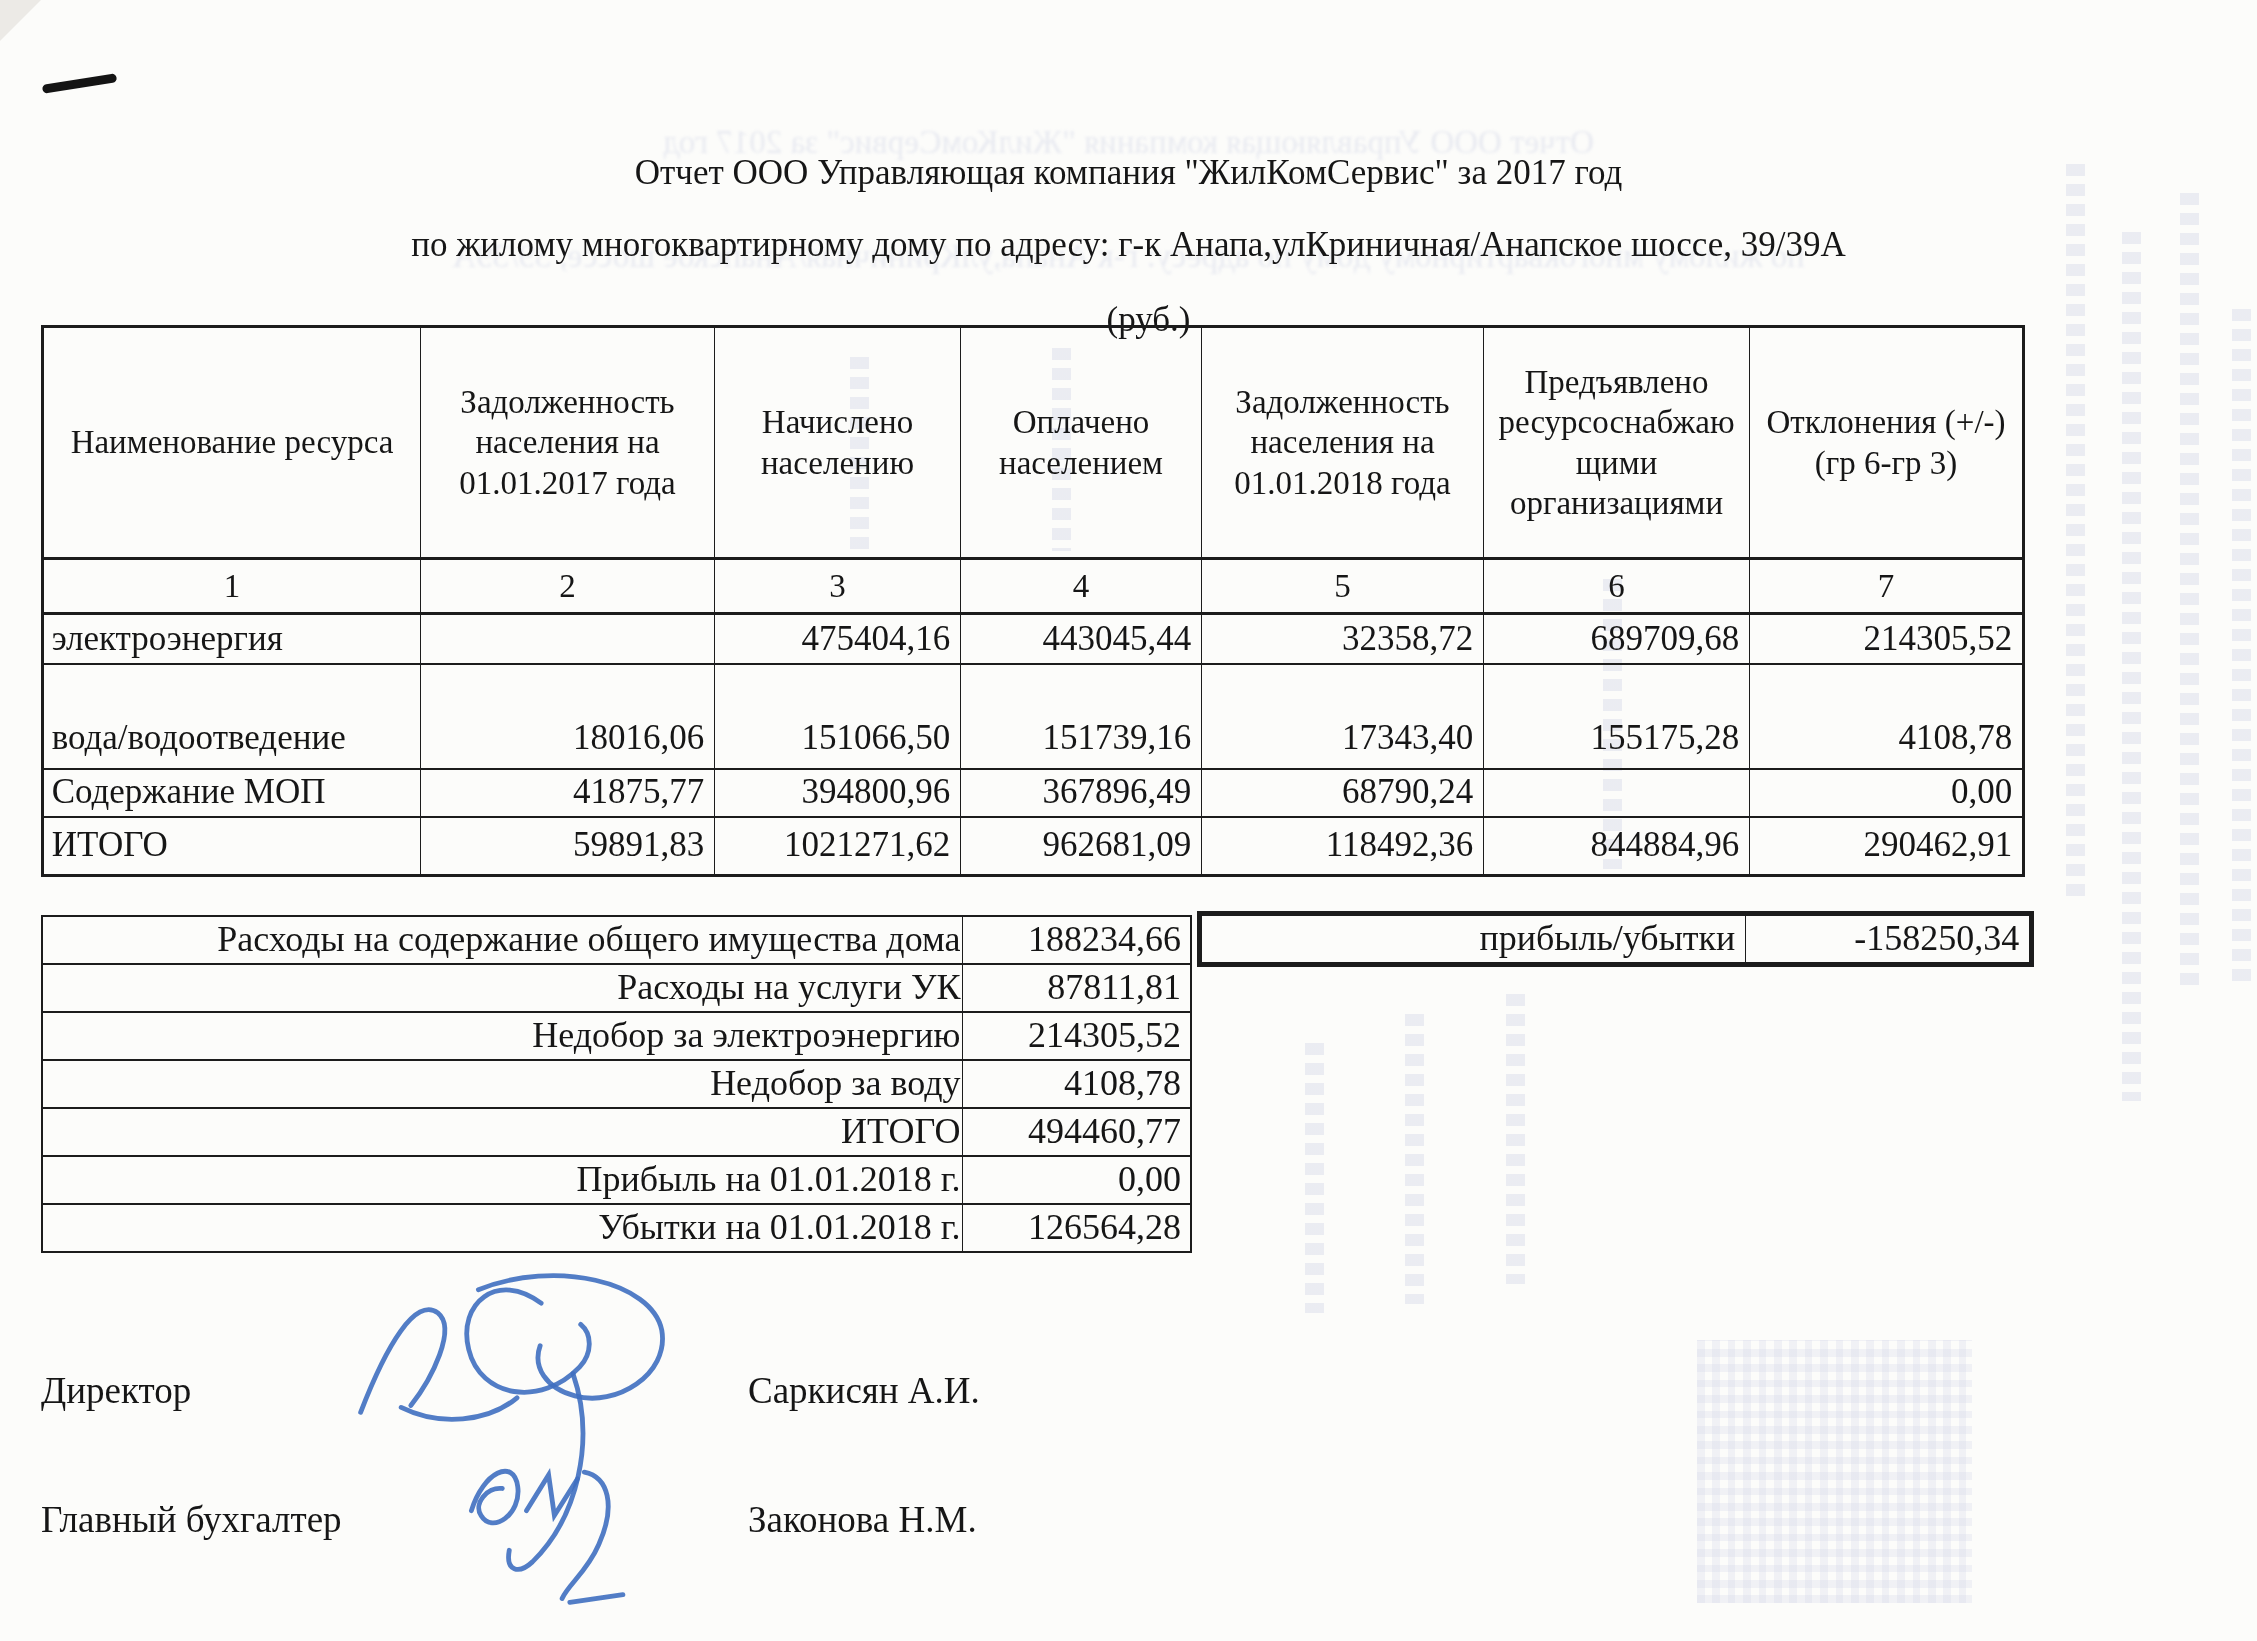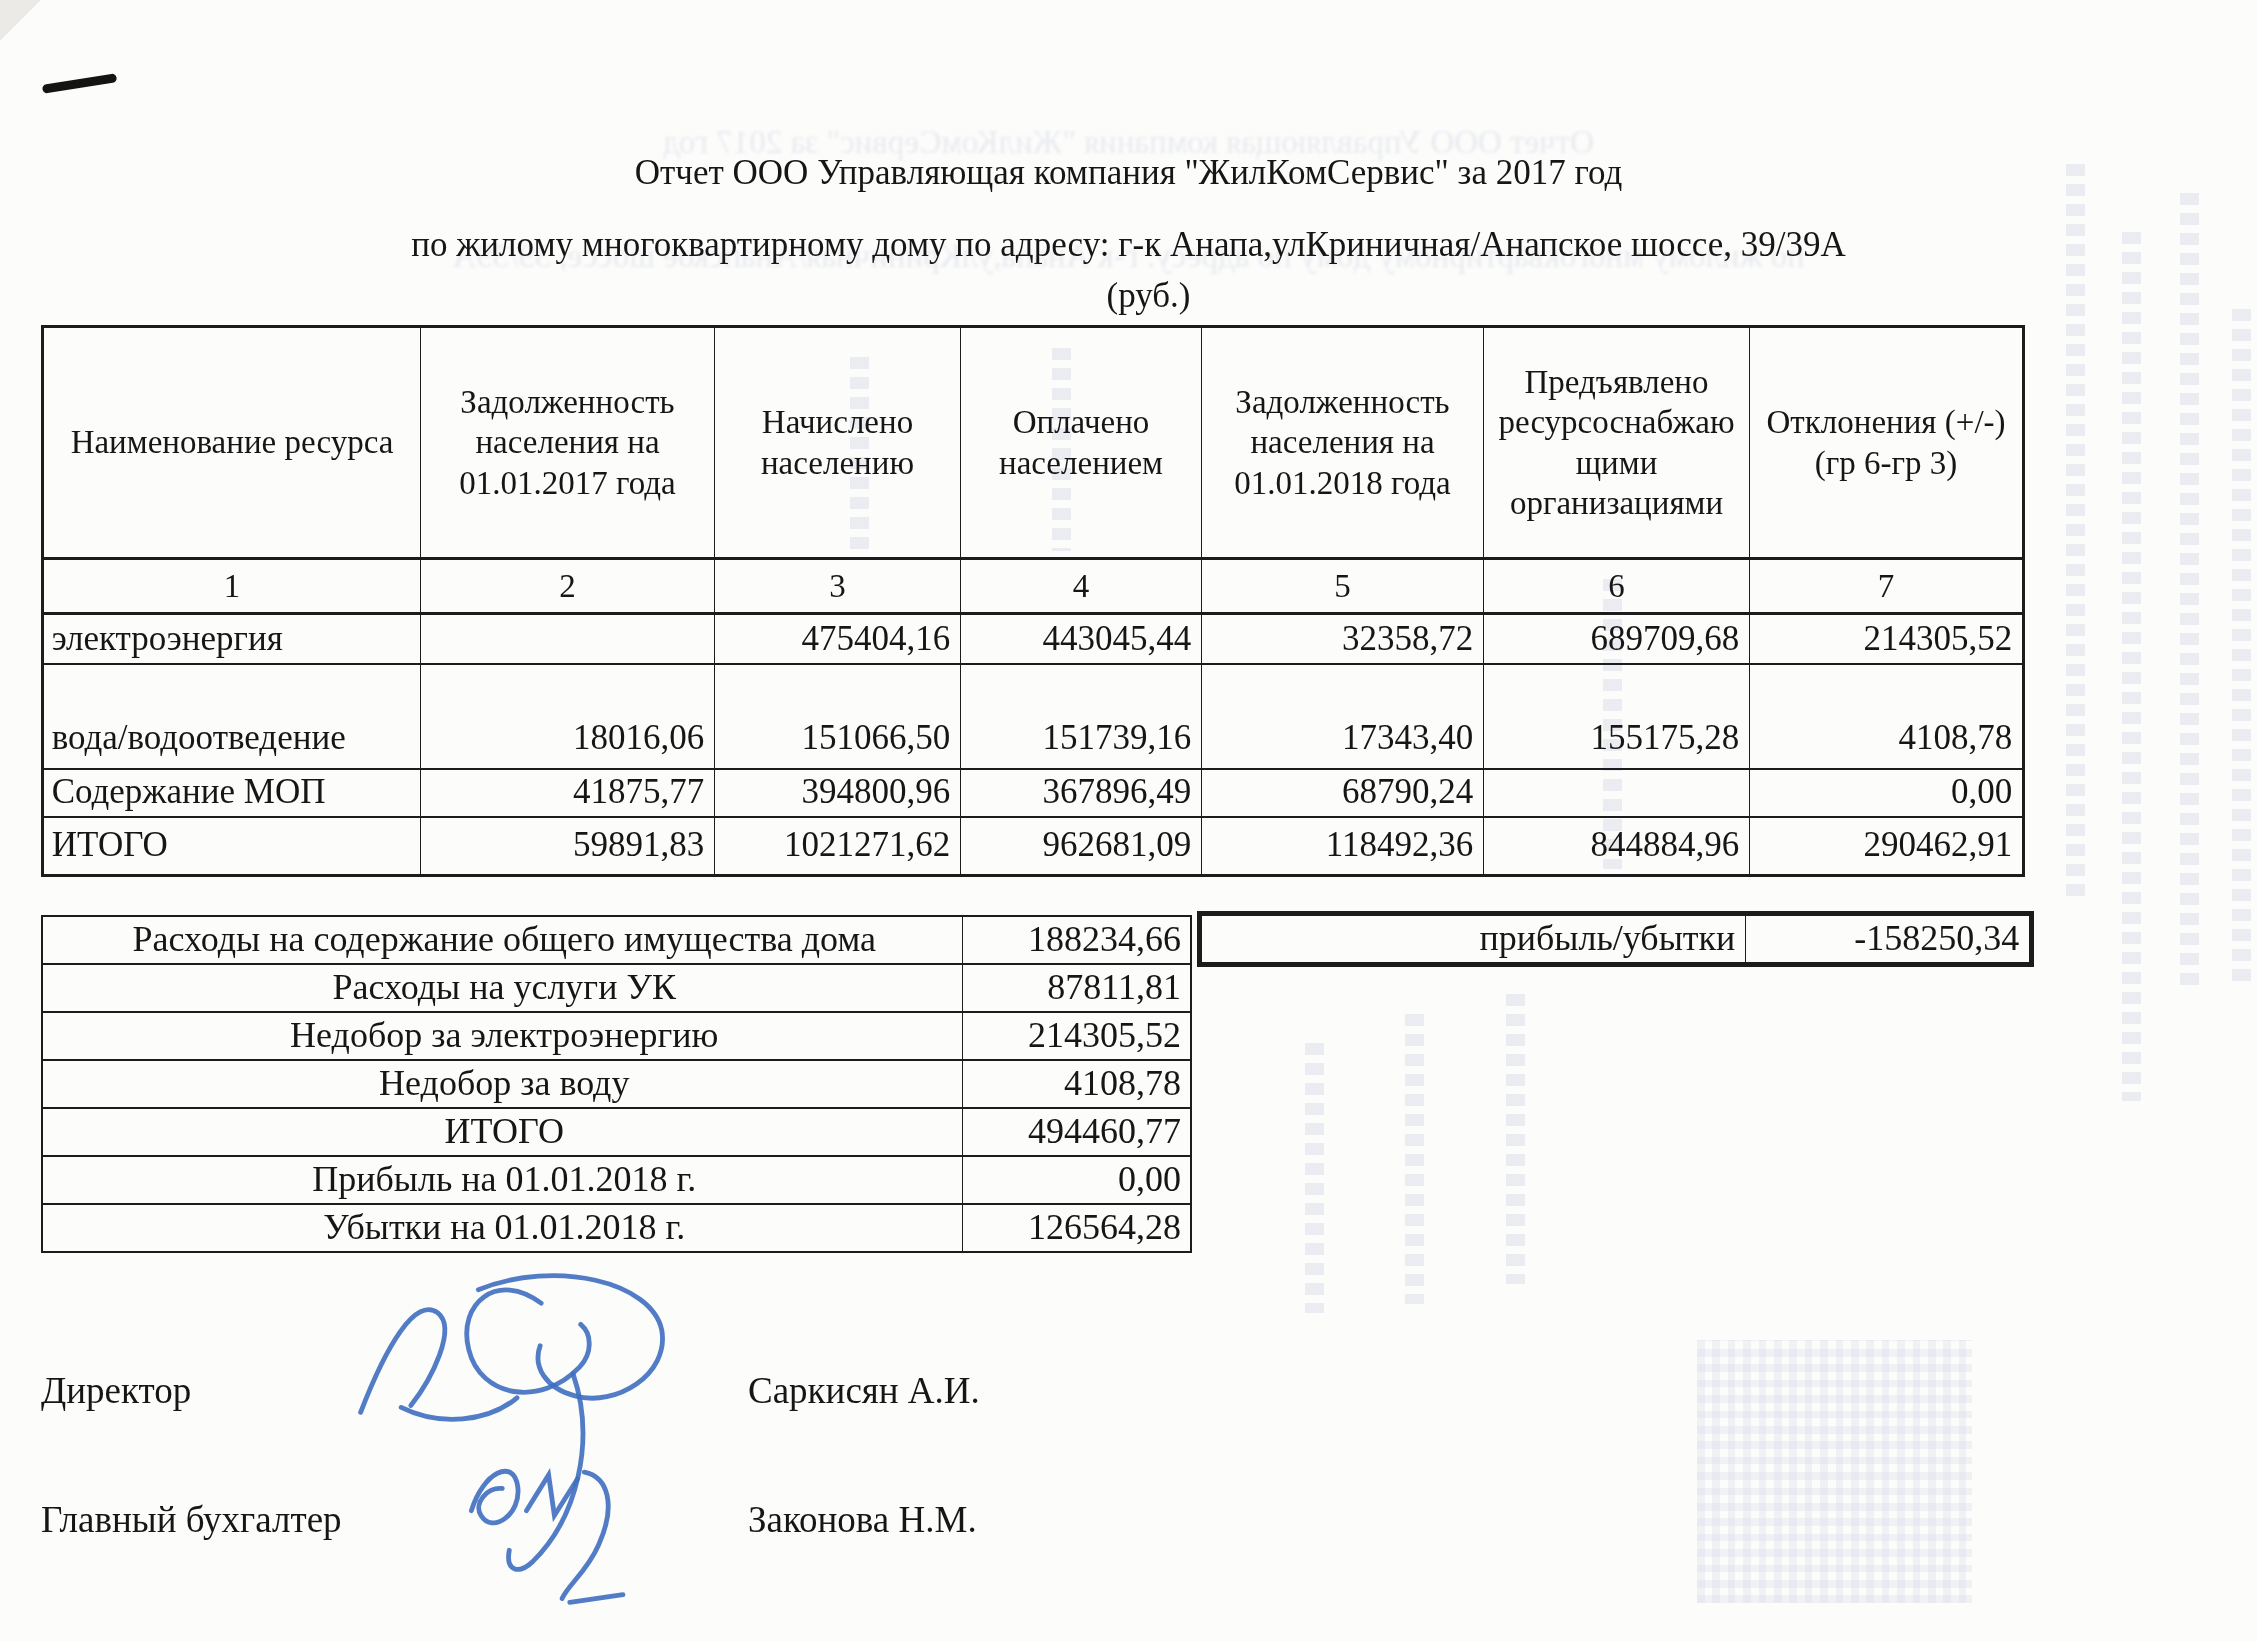--- a/index.html
+++ b/index.html
@@ -20,21 +20,21 @@
   .ghost-v{position:absolute;width:19.3px;
     background:repeating-linear-gradient(180deg,rgba(148,156,199,.30) 0 11.6px,transparent 11.6px 20px);
     opacity:.55;filter:blur(0.6px);pointer-events:none;}
   .qr-ghost{position:absolute;left:1697px;top:1340px;width:275px;height:263px;
     background:
       repeating-linear-gradient(0deg,rgba(150,158,205,.30) 0 7.7px,transparent 7.7px 15.4px),
       repeating-linear-gradient(90deg,rgba(150,158,205,.30) 0 7.7px,transparent 7.7px 15.4px);
     opacity:.38;filter:blur(0.6px);}
   
   .title-line{position:absolute;left:0;right:0;text-align:center;font-size:35px;}
-  #t1{top:153px;} #t2{top:225px;} #t3{top:276px;margin-left:40px;}
+  #t1{top:153px;} #t2{top:225px;} #t3{top:300px;margin-left:40px;}
   
   table{border-collapse:collapse;table-layout:fixed;}
   .main-table{position:absolute;left:41px;top:325px;width:1982px;
     border:3.9px solid #1c1c1c;font-size:35px;}
   .main-table td,.main-table th{border:1.9px solid #1c1c1c;font-weight:400;
     overflow-wrap:break-word;line-height:1.22;}
   .main-table th{font-size:33px;text-align:center;vertical-align:middle;padding:3.9px 7.7px;}
   .main-table .nums td{height:50px;text-align:center;vertical-align:middle;
     font-size:33px;border-top:3.9px solid #1c1c1c;border-bottom:3.9px solid #1c1c1c;}
   .main-table .data td{border-top:2.9px solid #1c1c1c;}
@@ -43,21 +43,21 @@
   .row-h{height:232px;}
   .r-electro td{height:46px;vertical-align:middle;}
   .r-voda td{height:94px;vertical-align:bottom;padding-bottom:7.7px;}
   .r-mop td{height:44px;vertical-align:middle;}
   .r-itogo td{height:54px;vertical-align:middle;border-top:2.9px solid #1c1c1c;}
   
   .expenses{position:absolute;left:41px;top:915px;width:1149px;
     border:2.9px solid #1c1c1c;font-size:36px;}
   .expenses td{border:1.9px solid #1c1c1c;border-top:2.9px solid #1c1c1c;
     border-bottom:2.9px solid #1c1c1c;height:44px;vertical-align:middle;line-height:1.1;}
-  .expenses .lbl{text-align:center;padding-left:5px;}
+  .expenses .lbl{text-align:right;padding-left:5px;}
   .expenses .val{text-align:right;padding-right:9px;}
   
   .summary{position:absolute;left:1197px;top:911px;width:832px;
     border:5.8px solid #1c1c1c;font-size:36px;}
   .summary td{border:1.9px solid #1c1c1c;height:44px;vertical-align:middle;
     text-align:right;padding-right:9.7px;line-height:1.1;}
   
   .sig-label{position:absolute;font-size:37px;}
   .sig-svg{position:absolute;}
   .sig-svg path{fill:none;stroke:#3f6fc0;stroke-width:5;stroke-linecap:round;opacity:.9;}

